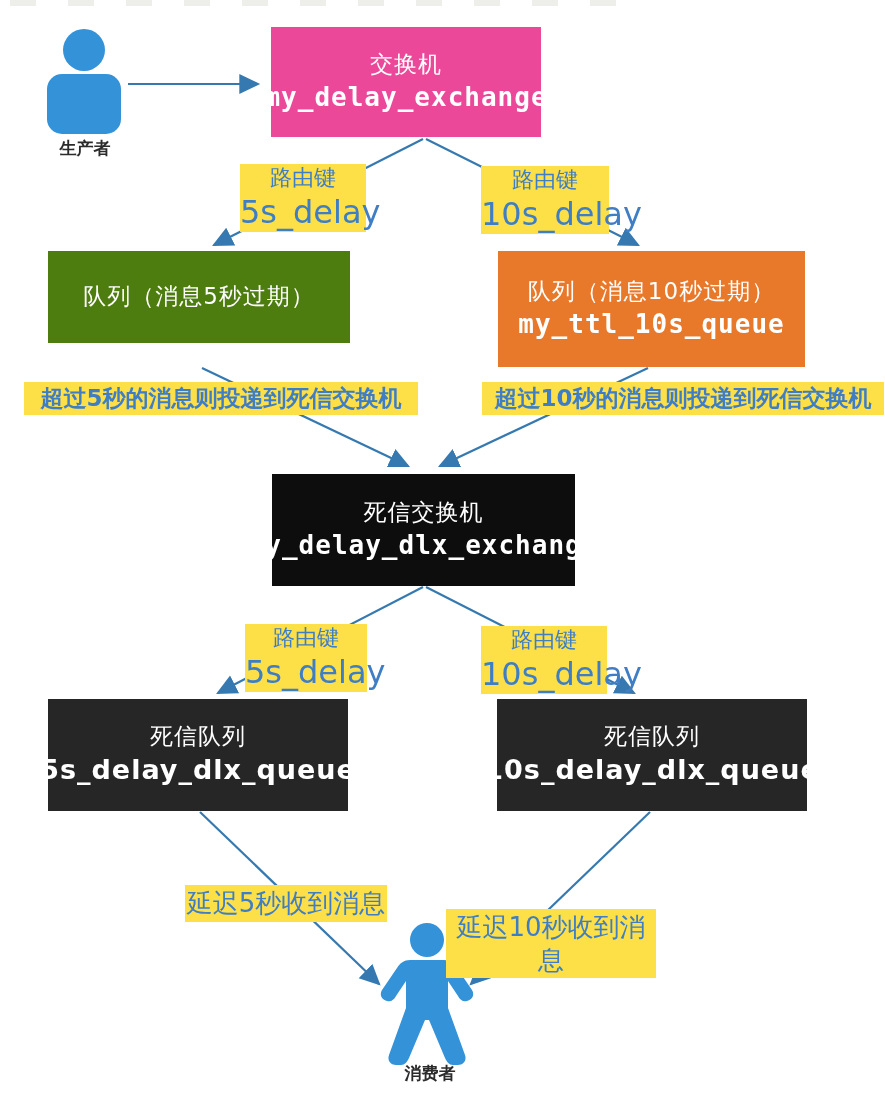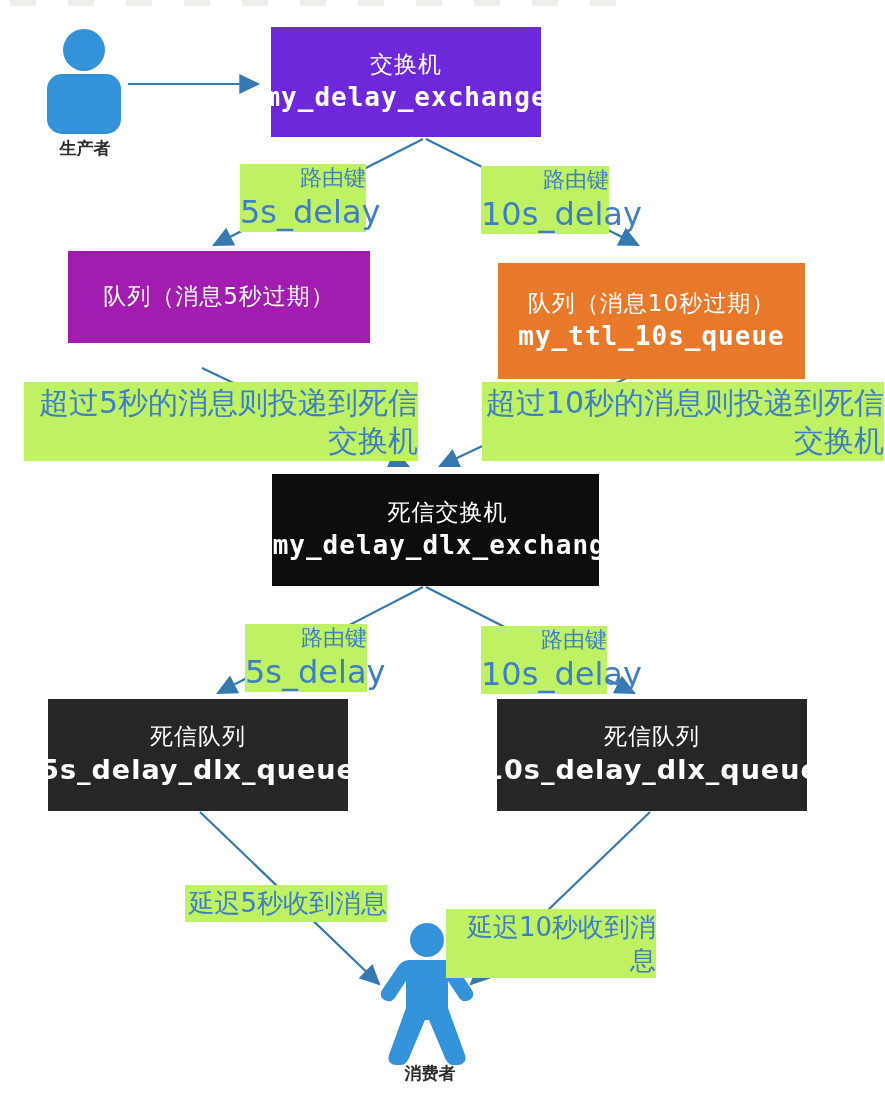--- a/index.html
+++ b/index.html
@@ -6,35 +6,35 @@
   body{font-family:"DejaVu Sans","Liberation Sans",sans-serif;}
   .canvas{position:relative;width:885px;height:1100px;background:#ffffff;overflow:hidden;}
 
   .edges-svg{position:absolute;left:0;top:0;width:885px;height:1100px;z-index:1;}
 
   .node{position:absolute;z-index:2;display:flex;flex-direction:column;align-items:center;justify-content:center;color:#ffffff;text-align:center;line-height:1.35;}
   .node .title{font-size:23px;letter-spacing:1px;}
   .node .code{font-family:"DejaVu Sans Mono","Liberation Mono",monospace;font-weight:bold;font-size:26px;letter-spacing:1px;text-align:center;}
   .node .code-sans{font-family:"DejaVu Sans","Liberation Sans",sans-serif;font-weight:bold;font-size:27px;letter-spacing:1px;}
 
-  .node-exchange{left:271px;top:27px;width:270px;height:110px;background:#6d28d9;}
-  .node-ttl5{left:48px;top:251px;width:302px;height:92px;background:#a21caf;margin-left:20px;}
-  .node-ttl10{left:498px;top:251px;width:307px;height:116px;background:#e8782a;margin-top:12px;}
-  .node-dlx{left:272px;top:474px;width:303px;height:112px;background:#0d0d0d;padding-left:24px;}
+  .node-exchange{left:271px;top:27px;width:270px;height:110px;background:#ec4899;}
+  .node-ttl5{left:48px;top:251px;width:302px;height:92px;background:#4d7c0f;}
+  .node-ttl10{left:498px;top:251px;width:307px;height:116px;background:#e8782a;}
+  .node-dlx{left:272px;top:474px;width:303px;height:112px;background:#0d0d0d;}
   .node-dlxq5{left:48px;top:699px;width:300px;height:112px;background:#262626;}
   .node-dlxq10{left:497px;top:699px;width:310px;height:112px;background:#262626;}
 
-  .edge-label{position:absolute;z-index:3;background:#bef264;color:#3f7ec4;text-align:right;line-height:1.25;}
+  .edge-label{position:absolute;z-index:3;background:#fde047;color:#3f7ec4;text-align:center;line-height:1.25;}
   .rk{font-size:22px;}
   .rk .key{font-size:32px;font-family:"DejaVu Sans","Liberation Sans",sans-serif;}
   .lbl-rk-top-left{left:240px;top:164px;width:126px;}
   .lbl-rk-top-right{left:481px;top:166px;width:128px;}
   .lbl-rk-mid-left{left:245px;top:624px;width:122px;}
   .lbl-rk-mid-right{left:481px;top:626px;width:126px;}
-  .expire{font-size:30px;padding:2px 0;}
+  .expire{font-size:23px;padding:2px 0;font-weight:bold;}
   .lbl-expire-5{left:24px;top:382px;width:394px;}
   .lbl-expire-10{left:482px;top:382px;width:402px;}
   .delaylbl{font-size:26px;padding:2px 0;}
   .lbl-delay-5{left:185px;top:885px;width:202px;}
   .lbl-delay-10{left:446px;top:885px;width:210px;margin-top:24px;}
 
   .actor{position:absolute;z-index:2;}
   .actor-caption{position:absolute;z-index:3;color:#2b2b2b;font-size:17px;font-weight:bold;text-align:center;}
   .cap-producer{left:30px;top:137px;width:110px;}
   .cap-consumer{left:370px;top:1062px;width:120px;}

